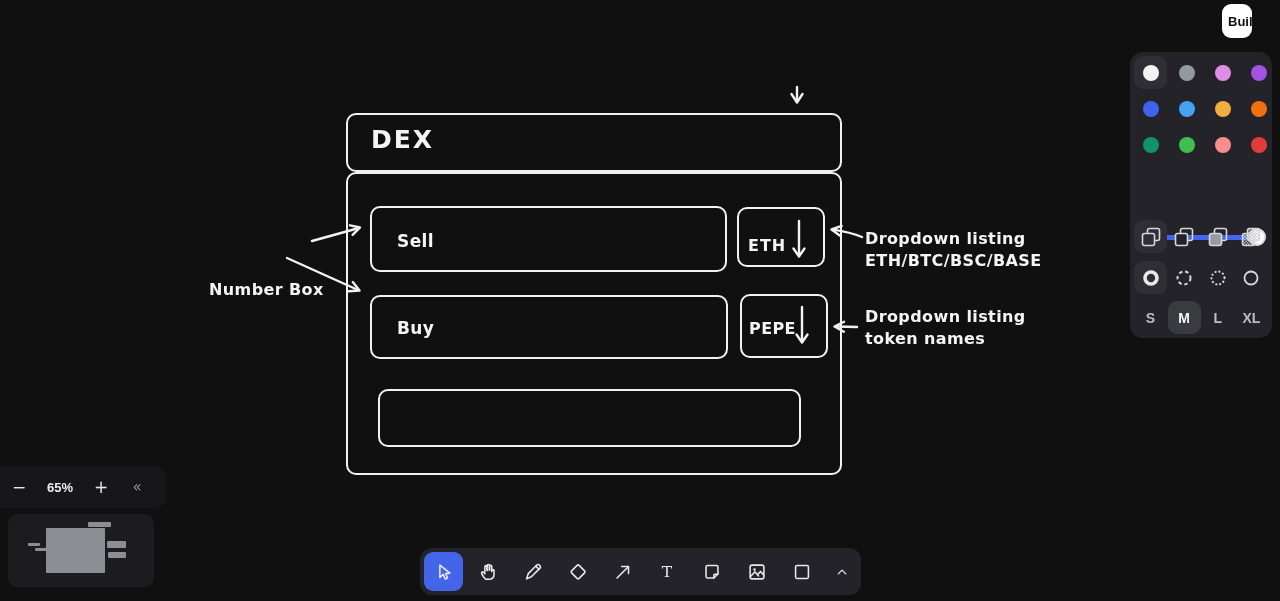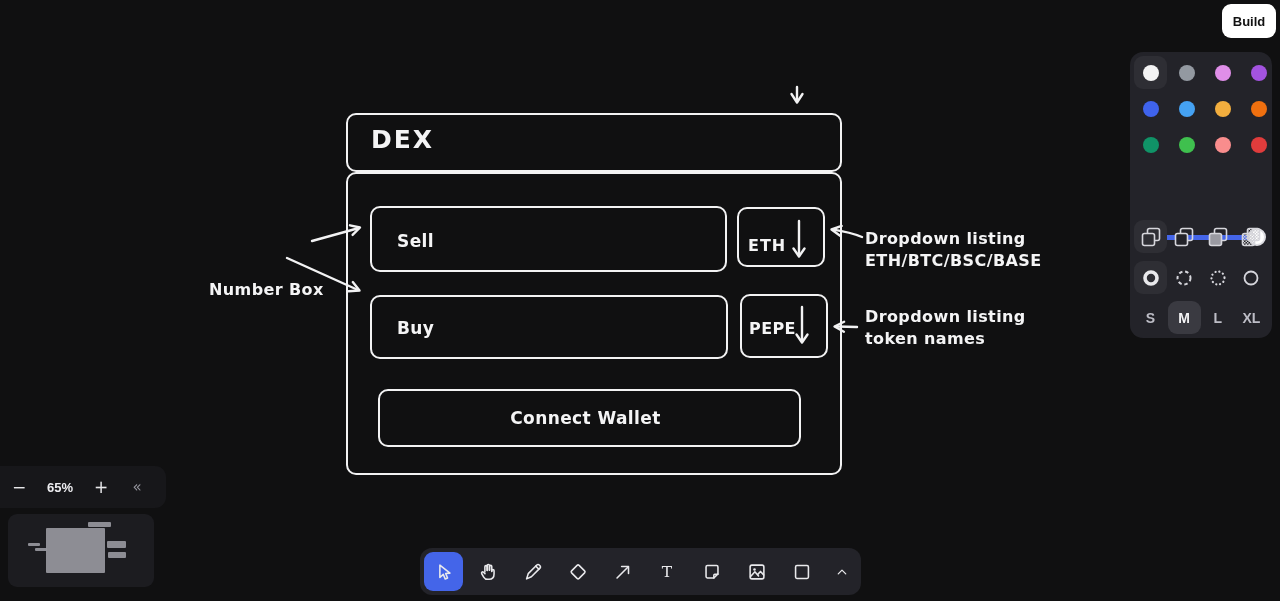--- a/index.html
+++ b/index.html
@@ -18,21 +18,21 @@
   }
   .hw{
     position:absolute;color:#f4f4f5;font-family:"DejaVu Sans",sans-serif;
     font-weight:700;letter-spacing:.4px;white-space:pre;
   }
   svg.overlay{position:absolute;left:0;top:0;pointer-events:none;}
   .arrow{stroke:#f2f2f3;stroke-width:2.4;fill:none;stroke-linecap:round;stroke-linejoin:round;}
 
   
   .build-btn{
-    position:absolute;left:1222px;top:4px;width:54px;height:34px;
+    position:absolute;left:1222px;top:4px;width:30px;height:34px;
     background:#ffffff;color:#111;border:none;border-radius:9px;
     font-weight:700;font-size:13px;font-family:"Liberation Sans",sans-serif;
     cursor:pointer;
   }
 
   
   .style-panel{
     position:absolute;left:1130px;top:52px;width:142px;height:286px;
     background:#232329;border-radius:13px;
   }
@@ -102,21 +102,20 @@
   <div class="sk" style="left:737px;top:207px;width:88px;height:60px;"></div>
   <div class="sk" style="left:370px;top:295px;width:358px;height:64px;"></div>
   <div class="sk" style="left:740px;top:294px;width:88px;height:64px;"></div>
   <div class="sk" style="left:378px;top:389px;width:423px;height:58px;"></div>
 
   <div class="hw" style="left:371px;top:125px;font-size:25px;letter-spacing:2px;">DEX</div>
   <div class="hw" style="left:397px;top:231px;font-size:17px;">Sell</div>
   <div class="hw" style="left:748px;top:228px;font-size:16px;letter-spacing:1px;margin-top:8px;">ETH</div>
   <div class="hw" style="left:397px;top:318px;font-size:17px;">Buy</div>
   <div class="hw" style="left:749px;top:319px;font-size:16px;">PEPE</div>
-  <div class="hw" style="left:378px;top:408px;width:415px;text-align:center;font-size:17px;">Connect Wallet</div>
 
   <div class="hw" style="left:209px;top:240px;font-size:16px;margin-top:40px;">Number Box</div>
   <div class="hw" style="left:865px;top:228px;font-size:16px;line-height:22px;"><span>Dropdown listing</span><br><span>ETH/BTC/BSC/BASE</span></div>
   <div class="hw" style="left:865px;top:306px;font-size:16px;line-height:22px;"><span>Dropdown listing</span><br><span>token names</span></div>
 
   <svg class="overlay" width="1280" height="601" viewBox="0 0 1280 601">
 
     <g>
       <path class="arrow" d="M797 87 L797 100"></path>
       <path class="arrow" d="M791.5 94 L797 102.5 L802.5 94"></path>

